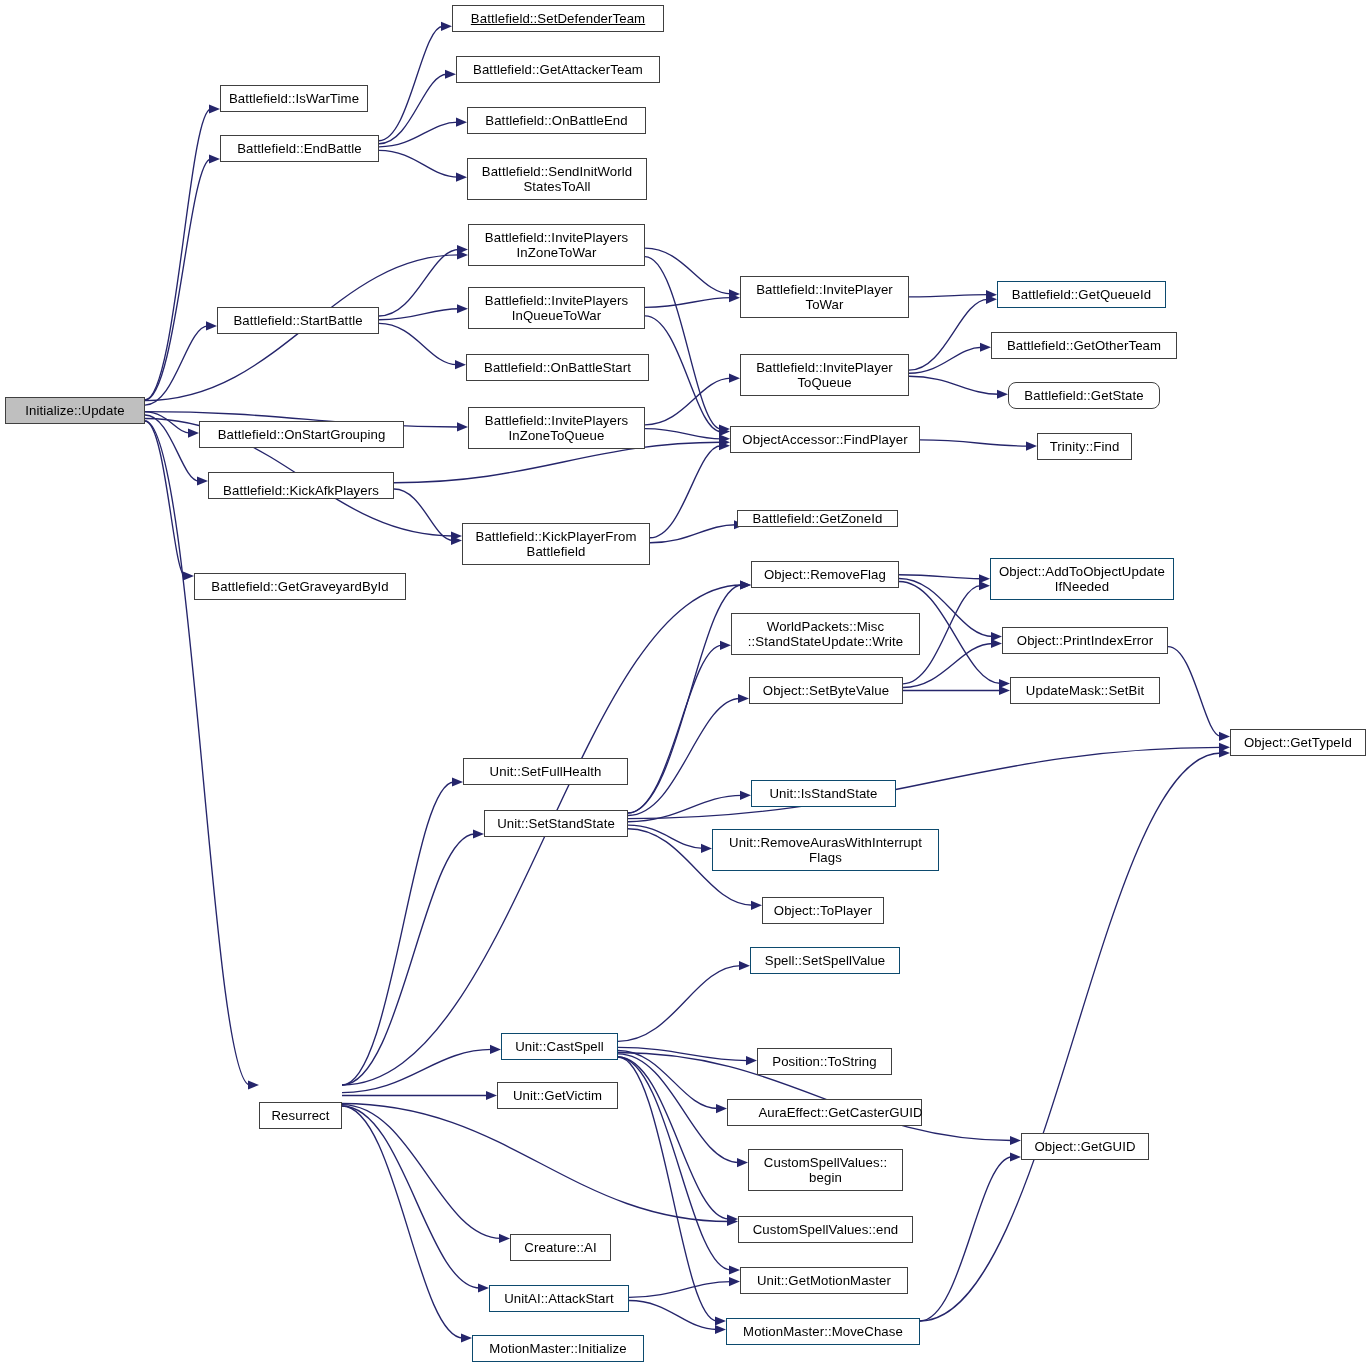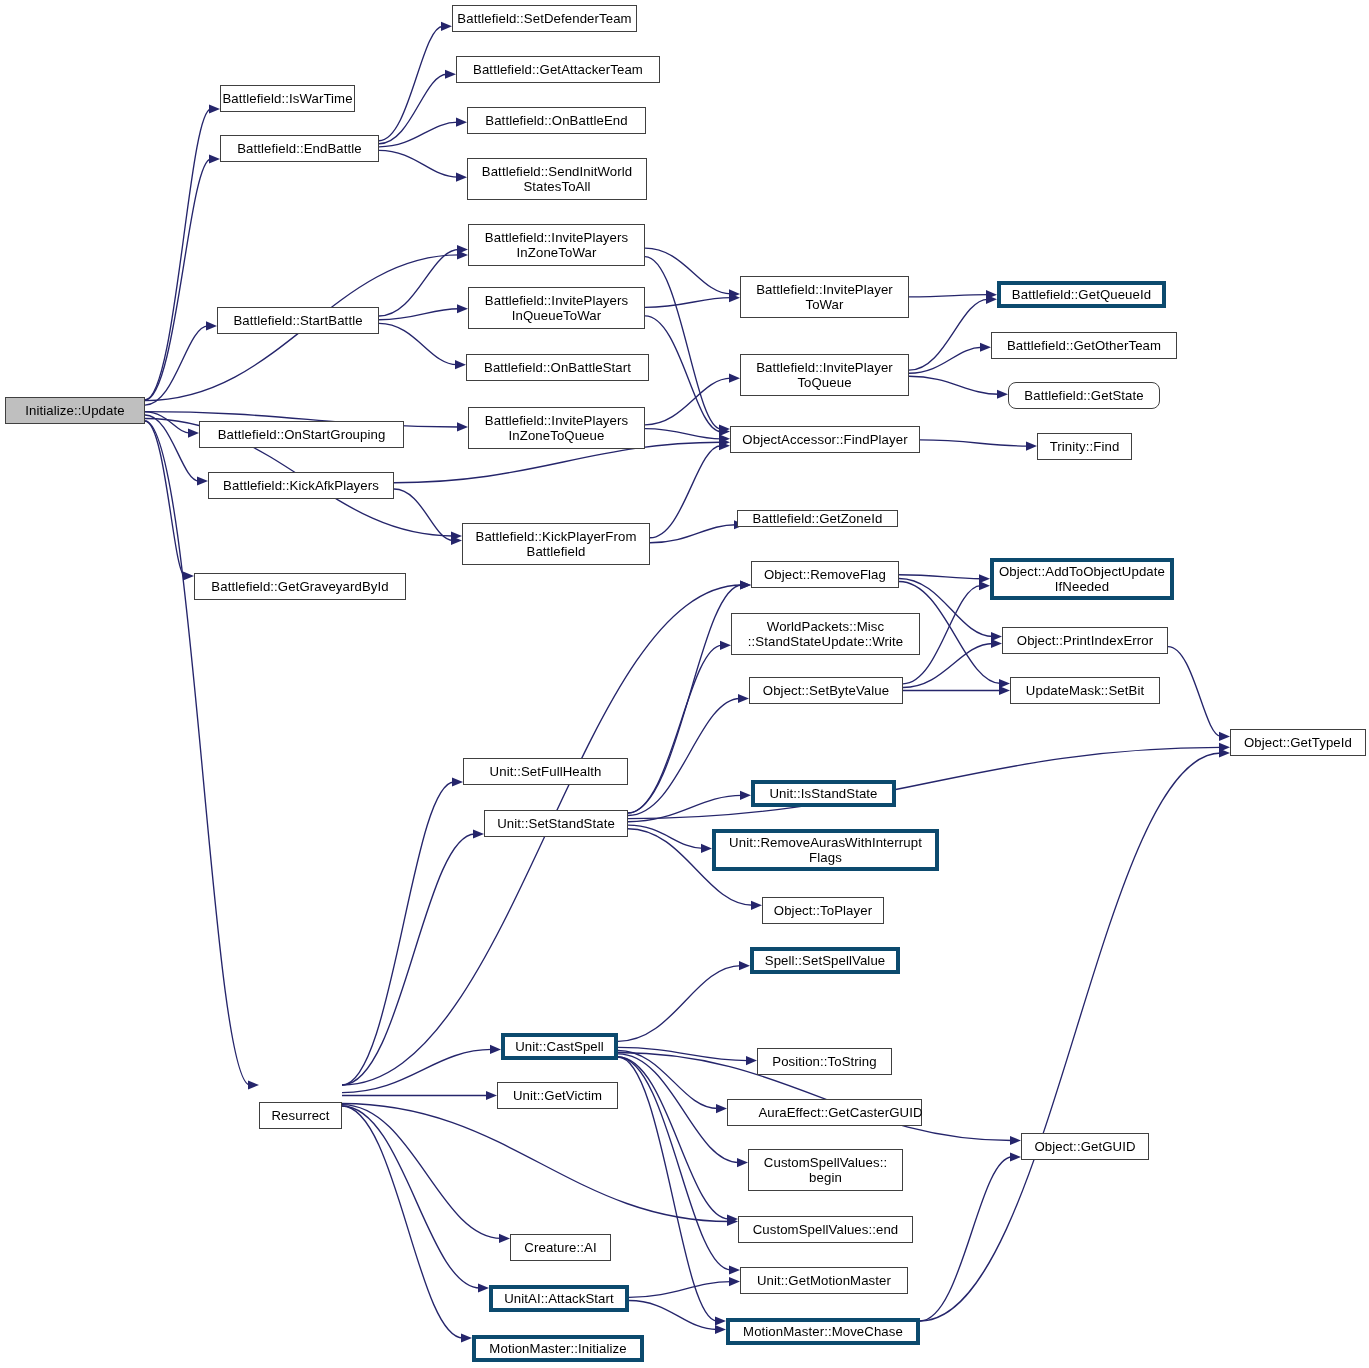--- a/index.html
+++ b/index.html
@@ -2,21 +2,21 @@
 <html><head>
 <meta charset="utf-8">
 <style>
   html,body{margin:0;padding:0;background:#ffffff;}
   body{font-family:"Liberation Sans","DejaVu Sans",sans-serif;}
   #canvas{position:relative;width:1369px;height:1368px;background:#ffffff;overflow:hidden;}
   #edges{position:absolute;left:0;top:0;width:1369px;height:1368px;}
   .node{position:absolute;box-sizing:border-box;border:1px solid #404040;background:#ffffff;
         display:flex;align-items:center;justify-content:center;text-align:center;
         font-size:13.2px;color:#000000;line-height:1.16;letter-spacing:0.1px;}
-  .node.red{border:4px solid #0c4a6e;}
+  .node.red{border:1px solid #0c4a6e;}
   .node.root{background:#bfbfbf;border:1px solid #404040;}
   .node span{display:block;padding:0 4px;white-space:pre-line;}
   .edge{fill:none;stroke:#25256b;stroke-width:1.35;}
   .ahead{fill:#25256b;stroke:none;}
 </style>
 </head>
 <body>
 
 <div id="canvas">
   <svg id="edges" viewBox="0 0 1369 1368">
@@ -151,39 +151,39 @@
       <path class="edge" d="M629,1300.48 C669.74,1300.48 685.26,1329.52 717,1329.52"></path>
       <polygon class="ahead" points="726,1329.52 715,1324.92 715,1334.12"></polygon>
       <path class="edge" d="M920,1321 C962.42,1321 978.58,1157 1012,1157"></path>
       <polygon class="ahead" points="1021,1157 1010,1152.4 1010,1161.6"></polygon>
       <path class="edge" d="M920,1321 C1050.2,1321 1099.8,753 1221,753"></path>
       <polygon class="ahead" points="1230,753 1219,748.4 1219,757.6"></polygon>
     </svg>
 <div class="node root" style="left: 5px; top: 397px; width: 140px; height: 27px;">
       <span>Initialize::Update</span>
     </div>
-    <div class="node" style="left: 220px; top: 85px; width: 135px; height: 27px;">
+    <div class="node" style="left: 220px; top: 85px; width: 148px; height: 27px;">
       <span>Battlefield::IsWarTime</span>
     </div>
     <div class="node" style="left: 220px; top: 135px; width: 159px; height: 27px;">
       <span>Battlefield::EndBattle</span>
     </div>
     <div class="node" style="left: 217px; top: 307px; width: 162px; height: 27px;">
       <span>Battlefield::StartBattle</span>
     </div>
     <div class="node" style="left: 199px; top: 421px; width: 205px; height: 27px;">
       <span>Battlefield::OnStartGrouping</span>
     </div>
-    <div class="node" style="left: 208px; top: 472px; width: 186px; height: 27px;">
+    <div class="node" style="left: 208px; top: 472px; width: 186px; height: 27px; align-items: flex-end;">
       <span>Battlefield::KickAfkPlayers</span>
     </div>
     <div class="node" style="left: 194px; top: 573px; width: 212px; height: 27px;">
       <span>Battlefield::GetGraveyardById</span>
     </div>
-    <div class="node" style="left: 452px; top: 5px; width: 185px; height: 27px;">
+    <div class="node" style="left: 452px; top: 5px; width: 212px; height: 27px; text-decoration: underline;">
       <span>Battlefield::SetDefenderTeam</span>
     </div>
     <div class="node" style="left: 456px; top: 56px; width: 204px; height: 27px;">
       <span>Battlefield::GetAttackerTeam</span>
     </div>
     <div class="node" style="left: 467px; top: 107px; width: 179px; height: 27px;">
       <span>Battlefield::OnBattleEnd</span>
     </div>
     <div class="node" style="left: 467px; top: 158px; width: 180px; height: 42px;">
       <span>Battlefield::SendInitWorld

